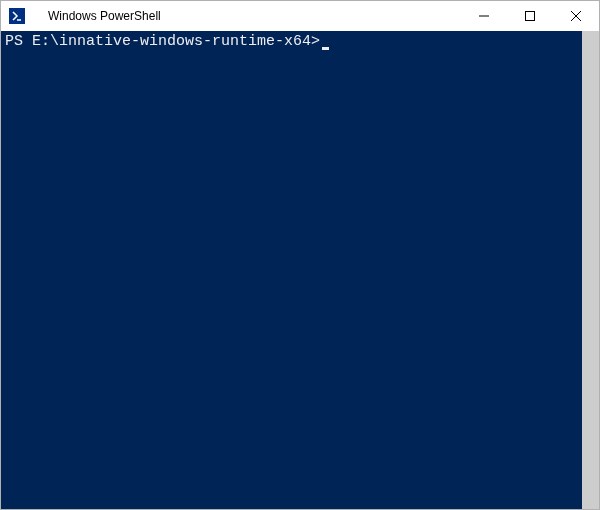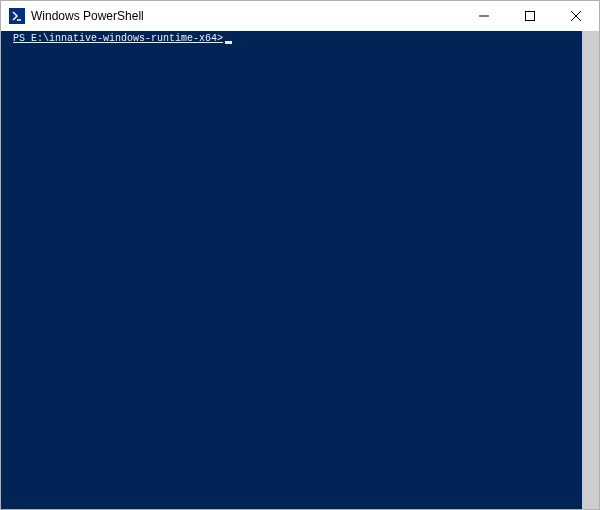--- a/index.html
+++ b/index.html
@@ -40,20 +40,21 @@
       justify-content: center;
     }
     .titlebar-icon svg {
       width: 12px;
       height: 12px;
     }
     .titlebar-title {
       font-size: 12px;
       color: #000000;
       flex: 1;
+      margin-left: 17px;
     }
     .titlebar-controls {
       display: flex;
       height: 100%;
     }
     .titlebar-btn {
       width: 46px;
       height: 100%;
       display: flex;
       align-items: center;
@@ -67,25 +68,24 @@
     .content-area {
       flex: 1;
       display: flex;
       min-height: 0;
     }
     .terminal {
       flex: 1;
       background: #012456;
       color: #eeedf0;
       font-family: Consolas, "Courier New", monospace;
-      font-size: 10px;
-      padding: 2px 12px;
+      font-size: 15px;
+      padding: 2px 4px;
       overflow: hidden;
       line-height: 1.2;
-      text-decoration: underline;
     }
     .prompt-line {
       white-space: pre;
     }
     .cursor {
       display: inline-block;
       width: 7px;
       height: 3px;
       background: #eeedf0;
       vertical-align: bottom;

